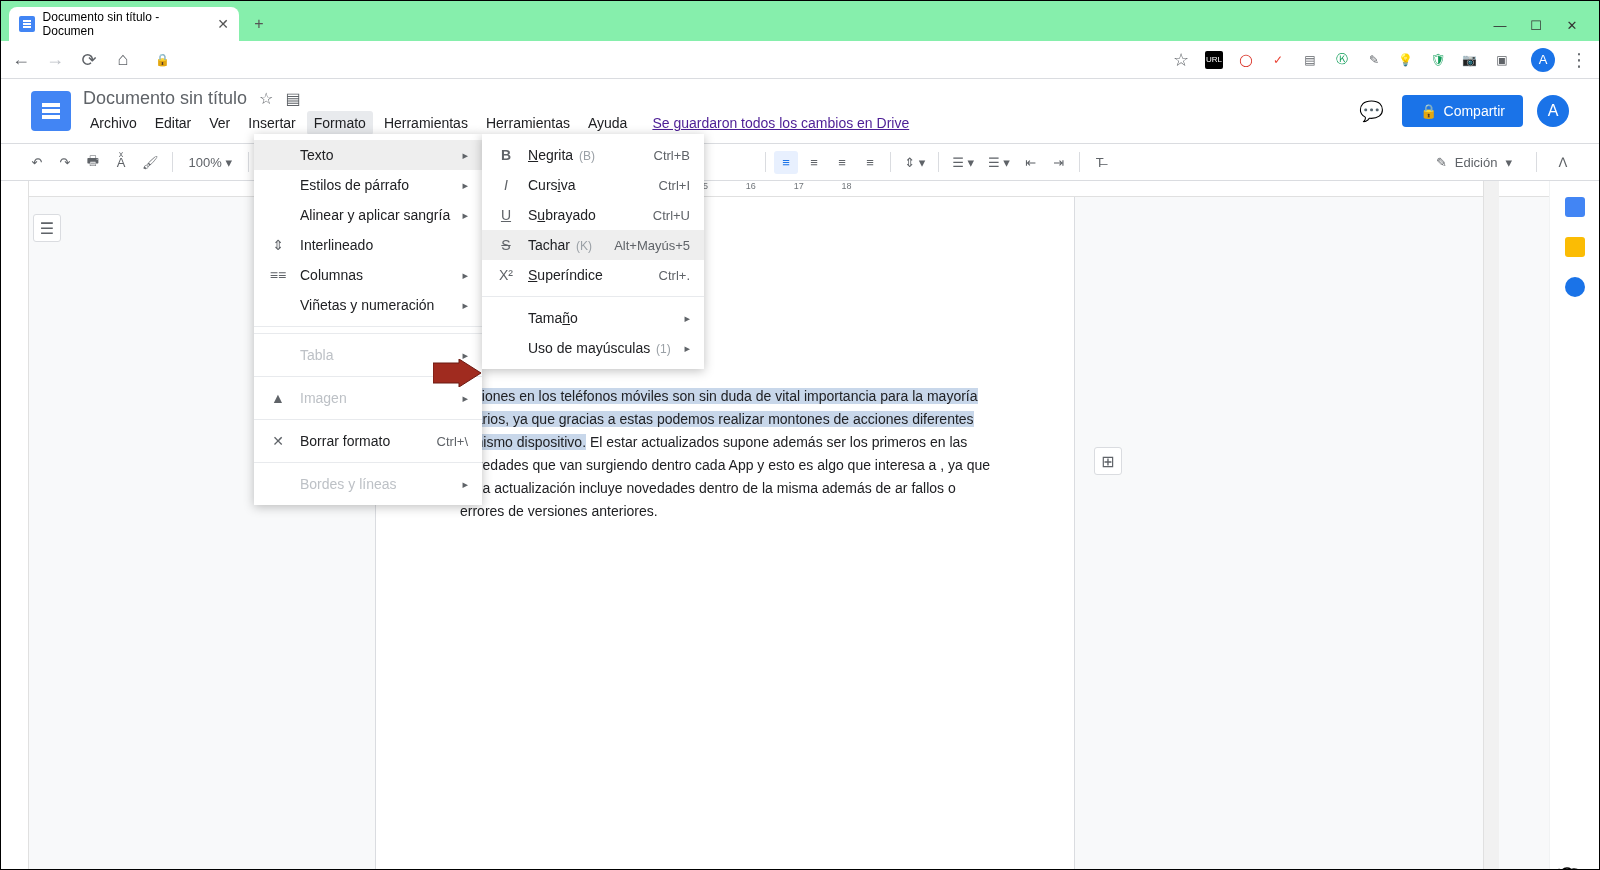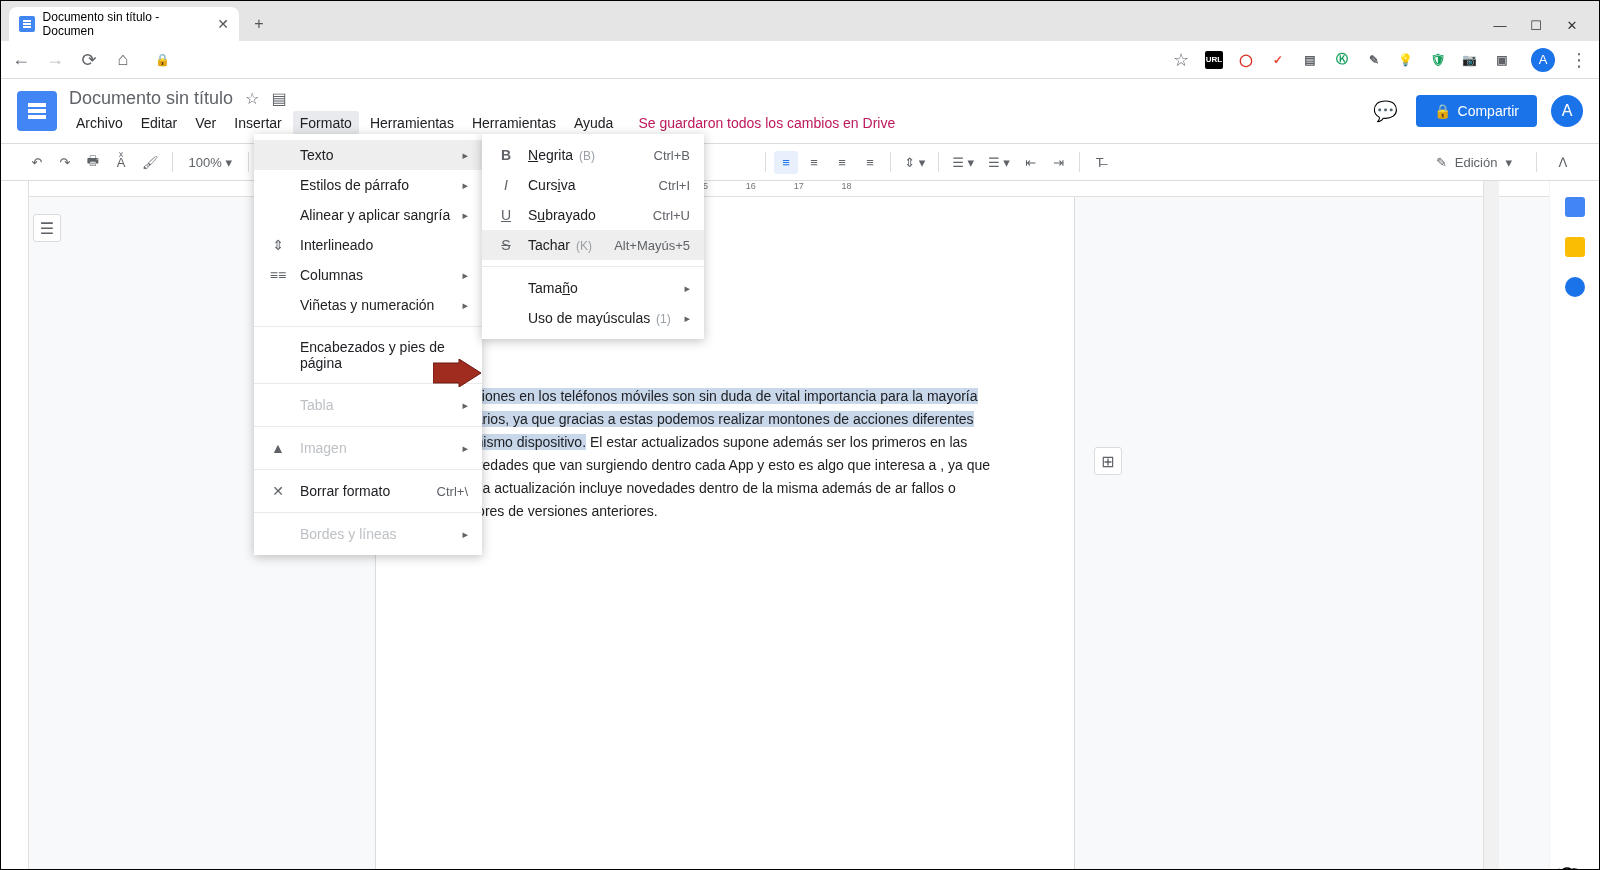--- a/index.html
+++ b/index.html
@@ -1,50 +1,50 @@
 <!DOCTYPE html>
 <html><head>
 <meta charset="utf-8">
 <style>
 * { margin:0; padding:0; box-sizing:border-box; font-family:Arial,sans-serif; }
 body { width:1600px; height:870px; background:#fff; overflow:hidden; border:1px solid #000; position:relative; }
 
 
-.browser-chrome { height:40px; background:#e5e5e5; display:flex; align-items:flex-end; }
+.browser-chrome { height:40px; background:#86efac; display:flex; align-items:flex-end; }
 .tab { background:#fff; height:34px; width:230px; margin-left:8px; border-radius:8px 8px 0 0; display:flex; align-items:center; padding:0 10px; font-size:12px; gap:8px; }
 .tab-icon { width:16px; height:16px; background:#4285f4; border-radius:2px; display:flex; align-items:center; justify-content:center; }
 .tab-icon::after { content:""; width:8px; height:2px; background:#fff; box-shadow:0 3px 0 #fff,0 -3px 0 #fff; }
 .tab-close { margin-left:auto; color:#555; font-size:14px; }
 .new-tab { width:28px; height:28px; margin-left:6px; margin-bottom:3px; display:flex; align-items:center; justify-content:center; font-size:16px; color:#555; }
 .win-controls { margin-left:auto; display:flex; gap:22px; padding-right:20px; padding-bottom:8px; color:#333; font-size:13px; }
 .win-controls span { width:14px; text-align:center; }
 
 .addr-bar { height:38px; background:#fff; border-bottom:1px solid #dadce0; display:flex; align-items:center; padding:0 10px; gap:14px; }
 .nav-btn { color:#5f6368; font-size:18px; width:20px; text-align:center; }
 .nav-btn.fwd { color:#bdc1c6; }
 .url-area { flex:1; display:flex; align-items:center; gap:8px; padding:0 8px; font-size:14px; color:#202124; }
 .lock-icon { color:#5f6368; font-size:12px; }
 .url-domain { color:#202124; }
 .url-path { color:#5f6368; }
-.ext-icons { display:flex; gap:14px; align-items:center; padding-right:6px;font-weight:bold; }
+.ext-icons { display:flex; gap:14px; align-items:center; padding-right:6px; }
 .ext-icons span { width:18px; height:18px; display:flex; align-items:center; justify-content:center; font-size:12px; }
 .avatar-sm { width:24px; height:24px; border-radius:50%; background:#1a73e8; color:#fff; display:flex; align-items:center; justify-content:center; font-size:13px; }
 
 
-.docs-header { height:64px; display:flex; align-items:center; padding:0 16px; }
+.docs-header { height:64px; display:flex; align-items:center; padding:0 30px; }
 .docs-logo { width:40px; height:40px; background:#4285f4; border-radius:4px; display:flex; align-items:center; justify-content:center; margin-right:12px; }
 .docs-logo::after { content:""; width:18px; height:4px; background:#fff; box-shadow:0 6px 0 #fff,0 -6px 0 #fff; }
 .doc-meta { flex:1; }
 .doc-title-row { display:flex; align-items:center; gap:12px; }
 .doc-title { font-size:18px; color:#5f6368; }
 .star-btn,.folder-btn { color:#5f6368; font-size:16px; }
 .menubar { display:flex; gap:4px; font-size:14px; color:#202124; margin-top:2px; align-items:center; }
 .menubar-item { padding:4px 7px; border-radius:3px; }
 .menubar-item.active { background:#e8eaed; }
-.save-msg { margin-left:14px; color:#be185d; font-size:14px; }
+.save-msg { margin-left:14px; text-decoration:underline; color:#4c1d95; font-size:14px; }
 .header-right { display:flex; align-items:center; gap:14px; }
 .comment-btn { width:32px; height:32px; display:flex; align-items:center; justify-content:center; color:#5f6368; font-size:20px; }
 .share-btn { background:#1a73e8; color:#fff; border:none; border-radius:4px; padding:8px 18px; font-size:14px; display:flex; align-items:center; gap:6px; }
 .avatar-lg { width:32px; height:32px; border-radius:50%; background:#1a73e8; color:#fff; display:flex; align-items:center; justify-content:center; font-size:16px; }
 
 
 .toolbar { height:38px; border-top:1px solid #dadce0; border-bottom:1px solid #dadce0; display:flex; align-items:center; padding:0 24px; gap:4px; font-size:13px; color:#5f6368; background:#fff; }
 .tb-btn { padding:4px 5px; min-width:24px; text-align:center; border-radius:3px; }
 .tb-btn.active { background:#e8f0fe; color:#1a73e8; }
 .tb-sep { width:1px; height:20px; background:#dadce0; margin:0 4px; }
@@ -264,24 +264,20 @@
       <span class="menu-icon">≡≡</span>
       <span class="menu-label">Columnas</span>
       <span class="menu-arrow">▸</span>
     </div>
     <div class="menu-item">
       <span class="menu-icon"></span>
       <span class="menu-label">Viñetas y numeración</span>
       <span class="menu-arrow">▸</span>
     </div>
     <div class="menu-sep"></div>
-    <div class="menu-item">
-      <span class="menu-icon"></span>
-      <span class="menu-label">Encabezados y pies de página</span>
-    </div>
     <div class="menu-sep"></div>
     <div class="menu-item disabled">
       <span class="menu-icon"></span>
       <span class="menu-label">Tabla</span>
       <span class="menu-arrow">▸</span>
     </div>
     <div class="menu-sep"></div>
     <div class="menu-item disabled">
       <span class="menu-icon">▲</span>
       <span class="menu-label">Imagen</span>
@@ -315,20 +311,25 @@
     <div class="menu-item">
       <span class="menu-icon" style="text-decoration:underline;">U</span>
       <span class="menu-label">S<span class="accel">u</span>brayado <span class="menu-key"></span></span>
       <span class="menu-shortcut">Ctrl+U</span>
     </div>
     <div class="menu-item hover">
       <span class="menu-icon" style="text-decoration:line-through;">S</span>
       <span class="menu-label">Tachar <span class="menu-key">(K)</span></span>
       <span class="menu-shortcut">Alt+Mayús+5</span>
     </div>
+    <div class="menu-item">
+      <span class="menu-icon" style="">X²</span>
+      <span class="menu-label"><span class="accel">S</span>uperíndice <span class="menu-key"></span></span>
+      <span class="menu-shortcut">Ctrl+.</span>
+    </div>
     <div class="menu-sep"></div>
     <div class="menu-item">
       <span class="menu-icon" style=""></span>
       <span class="menu-label">Tama<span class="accel">ñ</span>o <span class="menu-key"></span></span>
       <span class="menu-arrow">▸</span>
     </div>
     <div class="menu-item">
       <span class="menu-icon" style=""></span>
       <span class="menu-label">Uso de mayúsculas <span class="menu-key">(1)</span></span>
       <span class="menu-arrow">▸</span>

